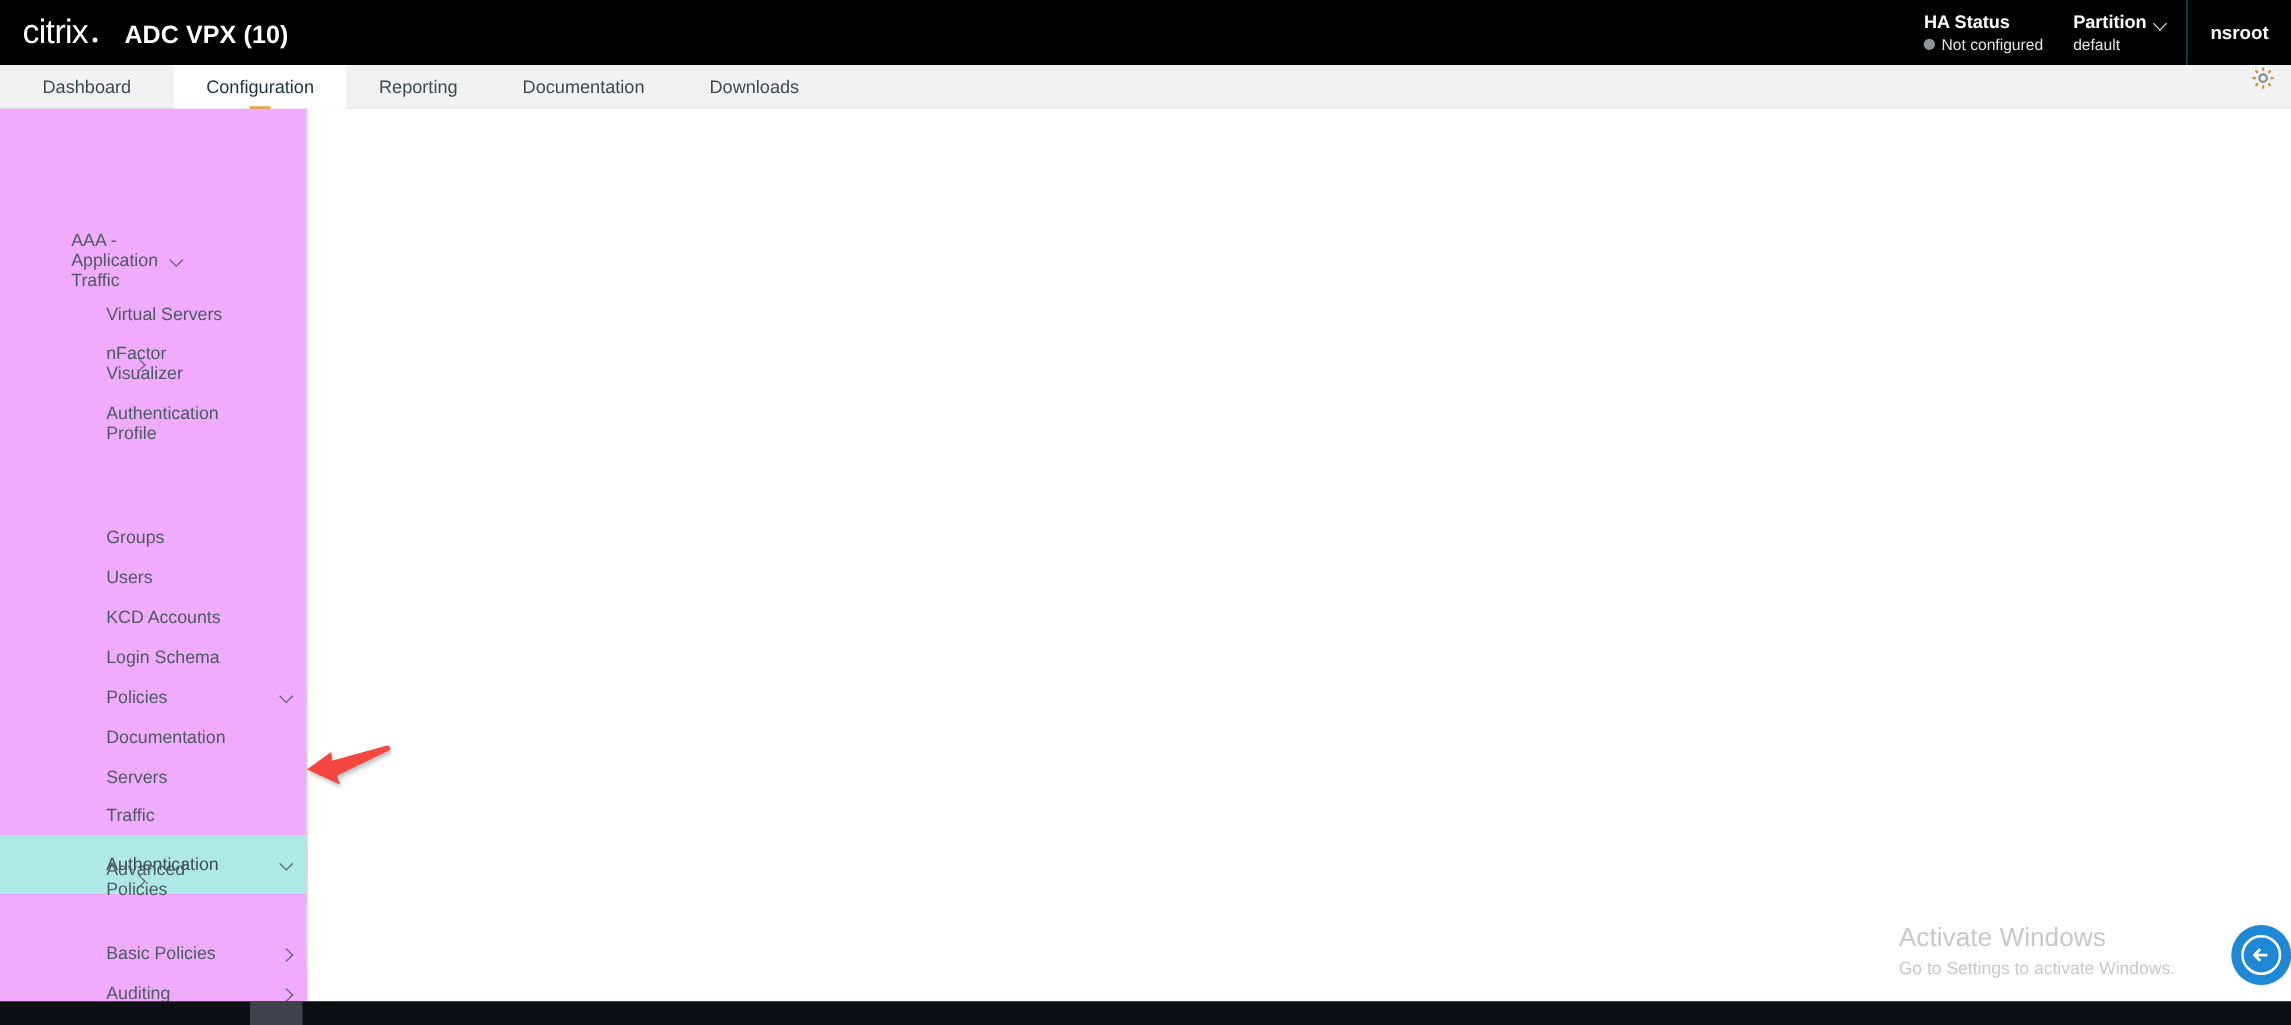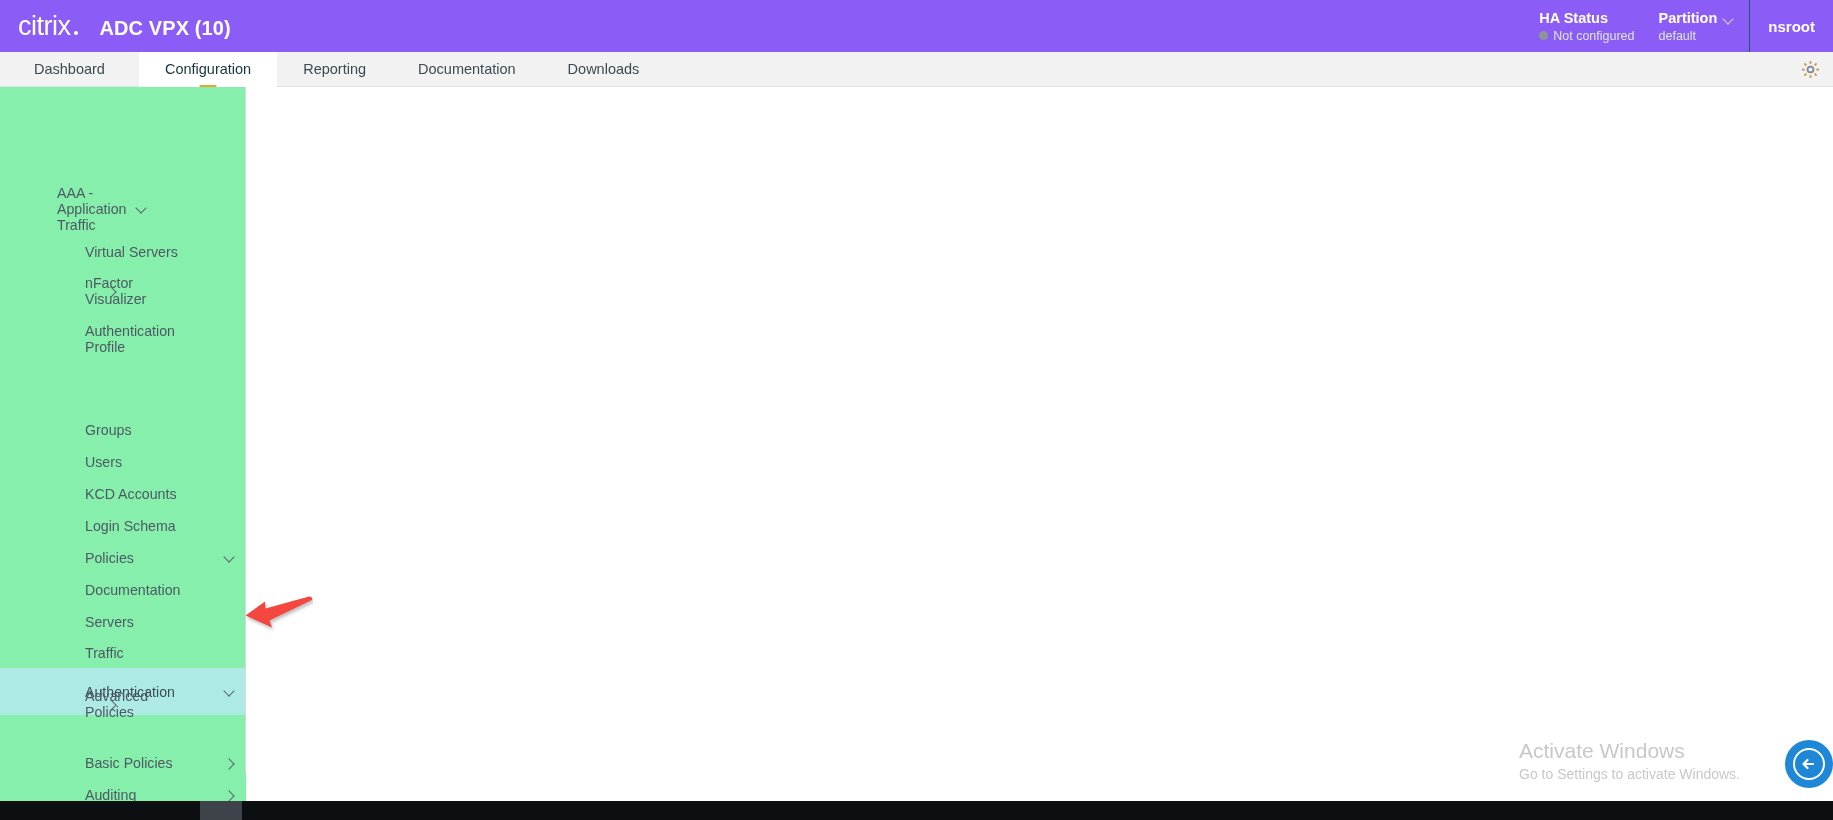--- a/index.html
+++ b/index.html
@@ -7,21 +7,21 @@
     width: 1833px; height: 820px;
     font-family: "Liberation Sans", sans-serif;
     background: #ffffff;
     overflow: hidden;
   }
   #app { position: relative; width: 1833px; height: 820px; background:#fff; }
 
   
   .brandbar {
     position: absolute; left:0; top:0; width:1833px; height:52px;
-    background:#8b5cf6;
+    background:#000000;
     display:flex; align-items:center;
   }
   .brand-left { display:flex; align-items:baseline; padding-left:18px; }
   .citrix-logo {
     color:#ffffff; font-size:27px; letter-spacing:-0.5px;
     font-family:"Liberation Sans", sans-serif; font-weight:400;
     line-height:1;
   }
   .citrix-dot { display:inline-block; width:4px; height:4px; background:#fff;
                 border-radius:50%; margin-left:3px; vertical-align:baseline; }
@@ -48,41 +48,41 @@
     border-right:1.6px solid #cfd8da; border-bottom:1.6px solid #cfd8da;
     transform: rotate(45deg); transform-origin: center;
   }
   .brand-divider { width:1px; height:52px; background:#1b5a64; }
   .user-block { padding:0 18px; color:#ffffff; font-size:15px; font-weight:700; white-space:nowrap; }
 
   
   .tabbar {
     position:absolute; left:0; top:52px; width:1833px; height:35px;
     background:#f2f2f2;
-    display:flex; align-items:center;
+    display:flex; align-items:flex-start;
     border-bottom:1px solid #e2e2e2;
   }
   .tab {
     display:flex; align-items:center; justify-content:center;
     padding:0 26px; font-size:14.5px; color:#3b4a52;
     cursor:pointer; position:relative; height:35px;
   }
   .tab.first { padding-left:34px; padding-right:34px; }
   .tab.active { background:#ffffff; color:#17353f; }
   .tab.active::after {
     content:""; position:absolute; left:50%; transform:translateX(-50%);
     bottom:-1px; width:17px; height:3px; background:#e8a33d; border-radius:1px;
   }
   .tabbar-spacer { flex:1; }
   .gear-wrap { display:flex; align-items:center; padding-right:12px; }
 
   
   .sidebar {
     position:absolute; left:0; top:87px; width:246px; height:714px;
-    background:#86efac;
+    background:#f0abfc;
     overflow:hidden;
   }
   .sb-scroll-edge {
     position:absolute; left:245px; top:87px; width:1px; height:686px; background:#d9d9d9;
   }
   .nav-item {
     position:absolute; left:0; width:246px;
     display:flex; align-items:center;
     cursor:pointer;
     padding-right:10px;

